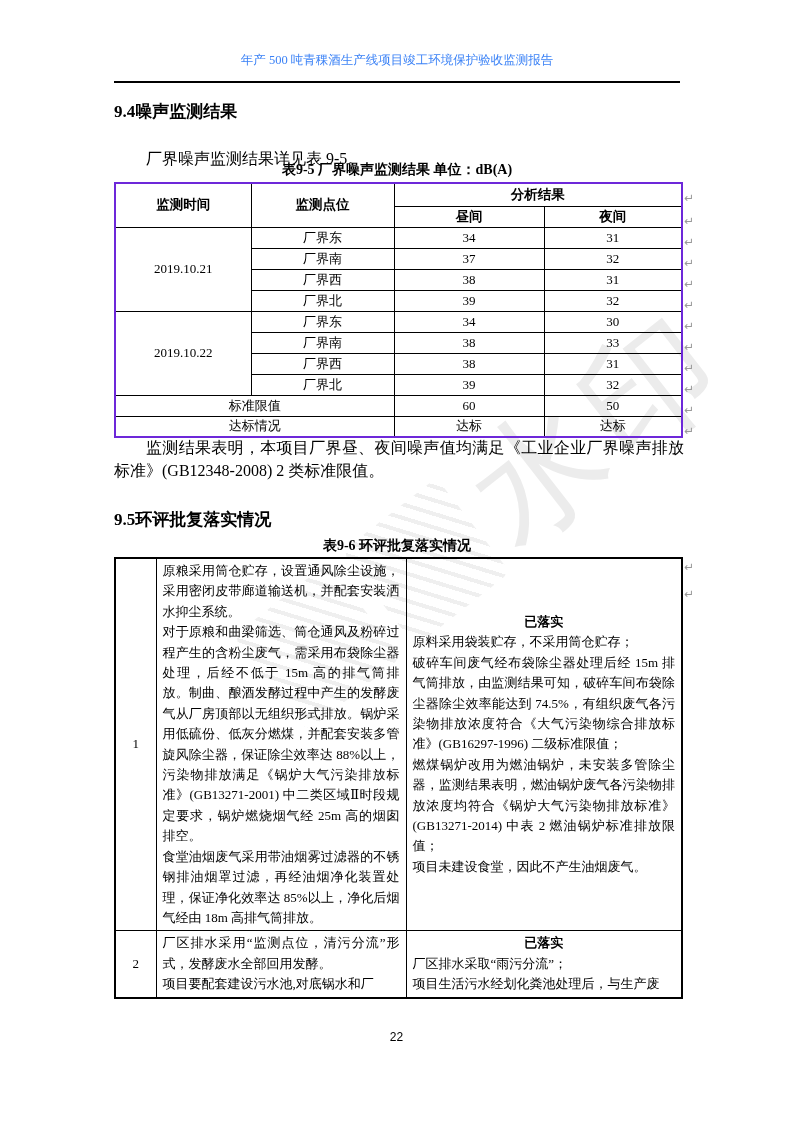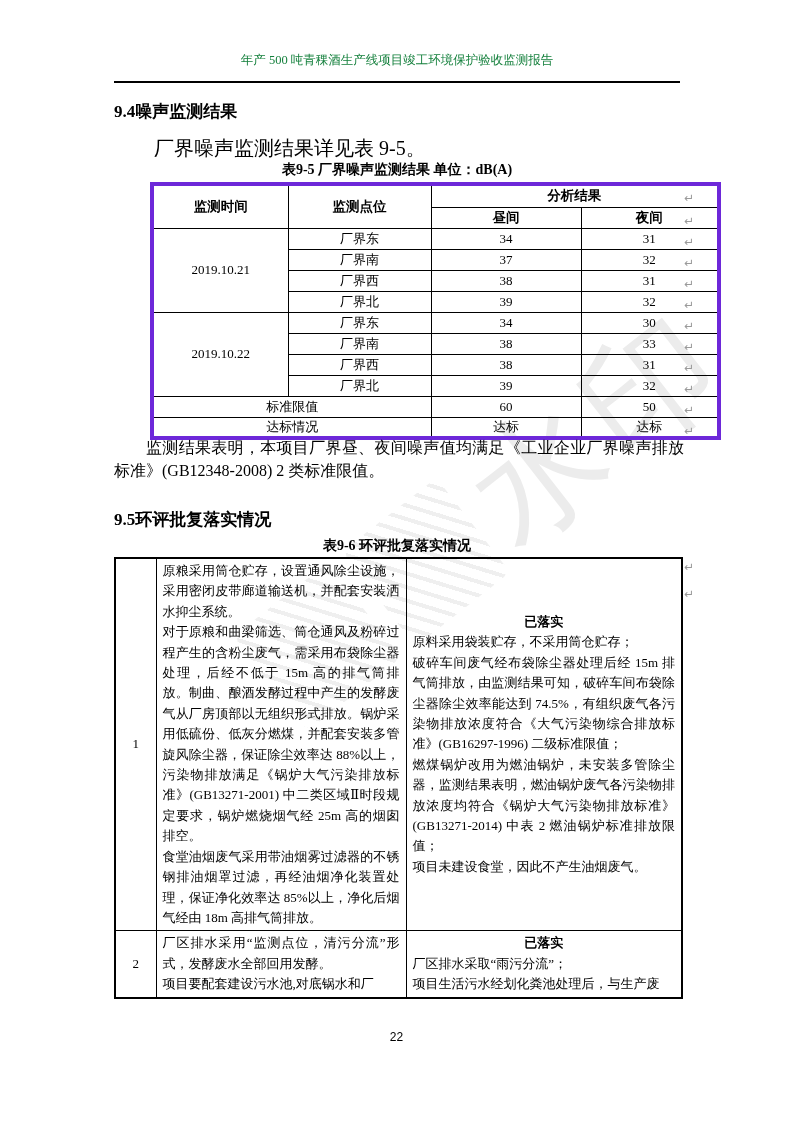--- a/index.html
+++ b/index.html
@@ -32,34 +32,34 @@
   .wm-text {
     font-size: 130px; letter-spacing: 10px;
     color: #ececec; white-space: nowrap; line-height: 1;
   }
 
   .content { position: relative; z-index: 1; }
 
   
   .header-title {
     position: absolute; left: 114px; top: 52px; width: 566px;
-    text-align: center; font-size: 12.5px; color: #15803d;
+    text-align: center; font-size: 12.5px; color: #3b82f6;
   }
   .header-rule {
     position: absolute; left: 114px; top: 81px; width: 566px;
     border-top: 2px solid #000;
   }
 
   
   .h-section { position: absolute; left: 114px; font-size: 17px; font-weight: bold; }
   .h-94 { top: 100px; }
   .h-95 { top: 508px; }
   .p-intro {
-    position: absolute; left: 114px; top: 134px; width: 566px;
-    font-size: 20px; line-height: 28px; text-indent: 2em;
+    position: absolute; left: 114px; top: 145px; width: 566px;
+    font-size: 16px; line-height: 28px; text-indent: 2em;
   }
   .p-conclusion {
     position: absolute; left: 114px; top: 436px; width: 570px;
     font-size: 16px; line-height: 23px; text-indent: 2em;
     text-align: justify;
   }
   .tbl-caption {
     position: absolute; left: 114px; width: 566px;
     text-align: center; font-size: 14px; font-weight: bold;
   }
@@ -68,21 +68,21 @@
 
   
   table {
     border-collapse: collapse; table-layout: fixed;
     position: absolute; left: 114px; background: transparent;
   }
   td { border: 1px solid #000; overflow: hidden; }
 
   .t95 { top: 182px; width: 567px; }
   .t95 td { text-align: center; vertical-align: middle; font-size: 13px; padding: 0 2px; }
-  .t95 { border: 4px solid #6d28d9; margin-left: 36px; }
+  .t95 { border: 2px solid #6d28d9; }
   .t95 .hdr { font-weight: bold; font-size: 13.5px; }
   .t95 tr { height: 21px; }
   .t95 tr.hrow1 { height: 23px; }
 
   .t96 { top: 557px; width: 567px; border: 2px solid #000; }
   .t96 td { font-size: 13px; vertical-align: middle; padding: 2px 6px; line-height: 20.4px; }
   .t96 .hdr { text-align: center; font-weight: bold; font-size: 14px; height: 23px; }
   .t96 .no-cell { text-align: center; }
   .t96 tr.row1 { height: 367px; }
   .t96 tr.row2 { height: 66px; }

